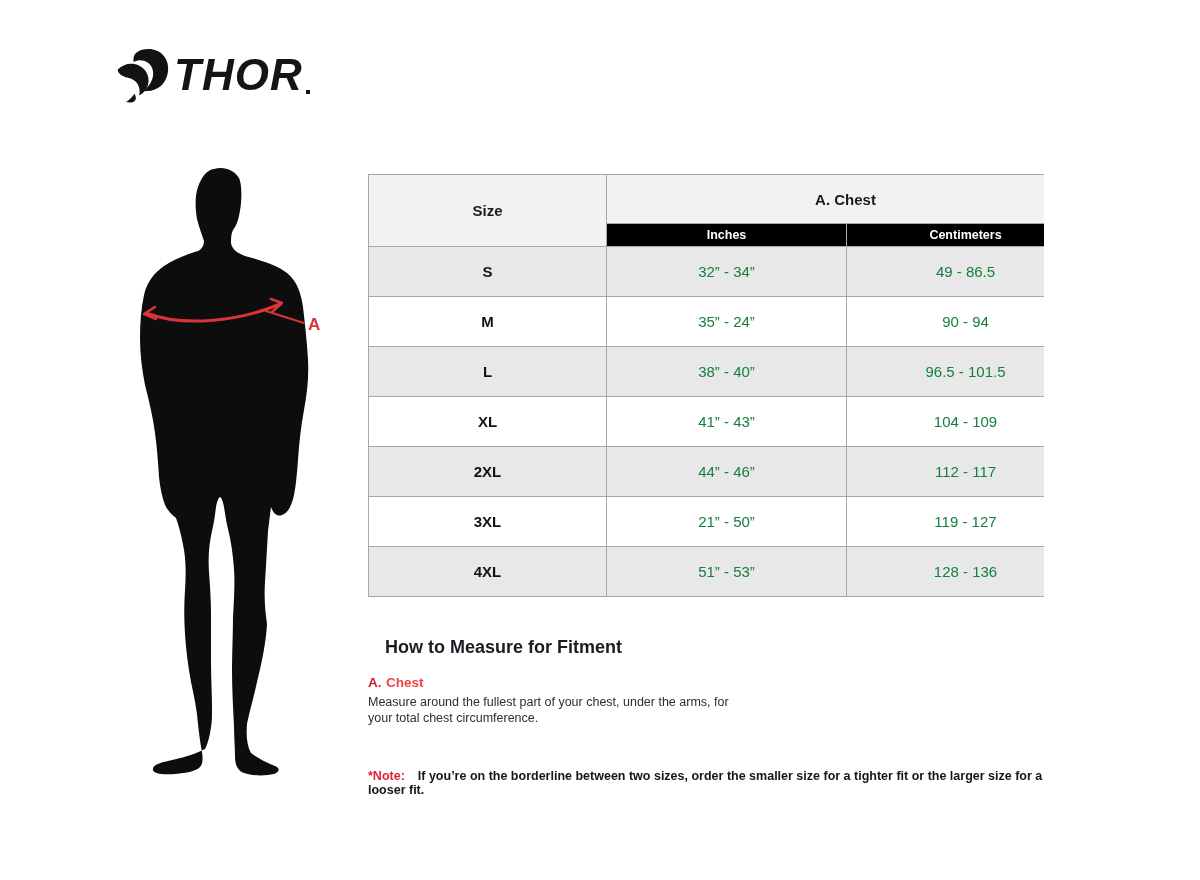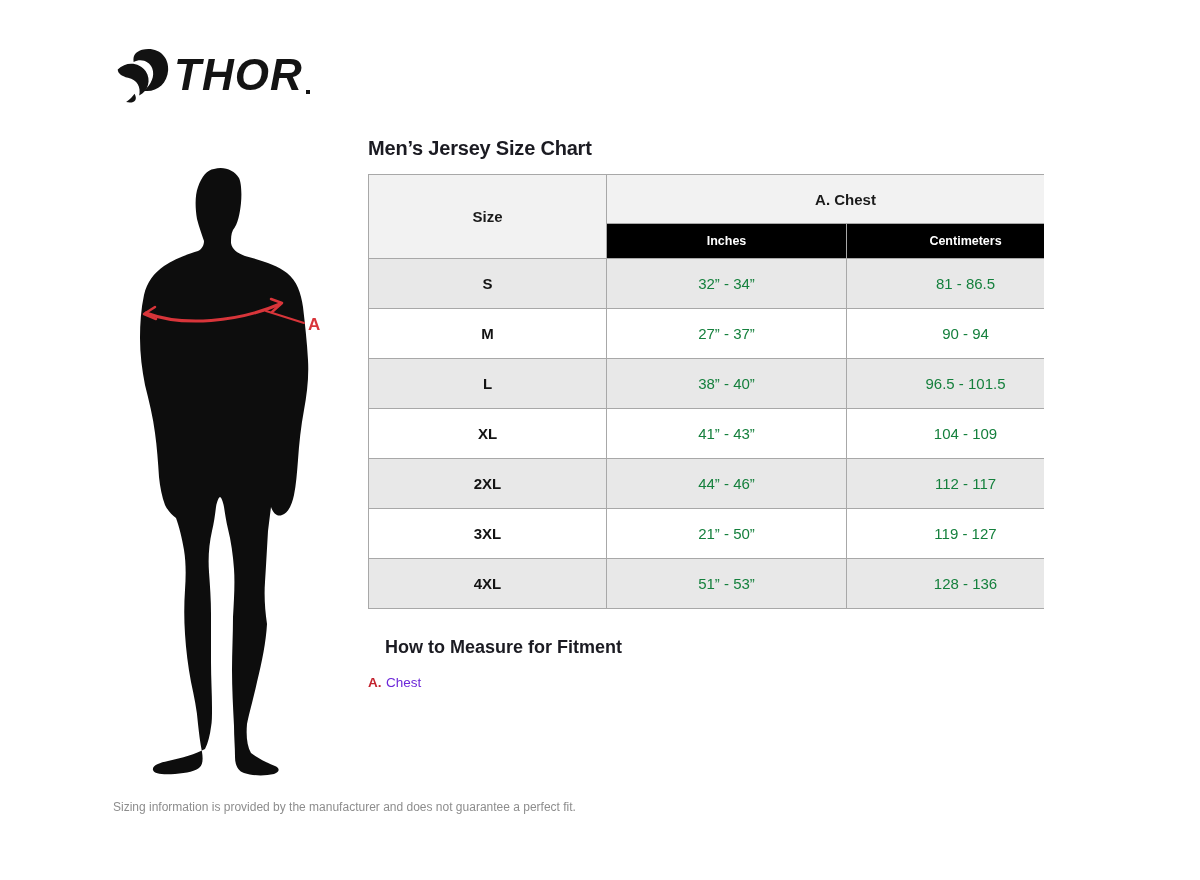--- a/index.html
+++ b/index.html
@@ -33,36 +33,36 @@
     position:absolute; left:368px; top:174px; width:716px;
     border-collapse:collapse; table-layout:fixed;
   }
   .size-table th, .size-table td { border:1px solid #a8a8a8; text-align:center; }
   .size-table .hd {
     height:49px; background:#f2f2f2; font-size:15px;
     font-weight:bold; color:#1b1b1b;
   }
   .size-table .bar-cell {
     background:#000000; color:#ffffff; font-size:12.5px;
-    font-weight:bold; height:21px; padding:10px 0;
+    font-weight:bold; height:21px; padding:4px 0;
   }
   .size-table .bar-cell.cm-bar { border-left:1px solid #fca5a5; }
   .size-table tbody td { height:50px; font-size:15px; color:#15803d; background:transparent; }
   .size-table tbody td.size-cell { font-weight:bold; color:#131313; }
   .size-table tbody tr:nth-child(odd)  { background:#e8e8e8; }
   .size-table tbody tr:nth-child(even) { background:#ffffff; }
 
   
   .howto-title {
     position:absolute; left:385px; top:637px;
     font-size:18px; font-weight:bold; color:#1b1b22;
   }
   .measure-item { position:absolute; left:368px; top:673px; width:370px; }
   .measure-item .letter { color:#c3232e; font-weight:bold; font-size:13.5px; }
-  .measure-item .name   { color:#6d28d9; font-weight:normal; font-size:13.5px; }
+  .measure-item .name   { color:#ef4444; font-weight:bold; font-size:13.5px; }
   .measure-item .desc   {
     margin-top:4px; font-size:12.5px; color:#2e2e2e; line-height:1.27;
   }
   .note-row { position:absolute; left:368px; top:769px; width:700px; font-size:12.5px; font-weight:bold; }
   .note-row .note-label { color:#e02330; margin-right:13px; }
   .note-row .note-text  { color:#161616; }
 
   
   .footer {
     position:absolute; left:113px; top:800px;
@@ -110,21 +110,20 @@
       <g>
         <path d="M18,150 C55,164 110,159 152,141" stroke="#d8353a" stroke-width="3" fill="none" stroke-linecap="round"></path>
         <path d="M27,144 L16,151 L28,156" stroke="#d8353a" stroke-width="2.5" fill="none" stroke-linecap="round" stroke-linejoin="round"></path>
         <path d="M143,136 L154,140 L144,149" stroke="#d8353a" stroke-width="2.5" fill="none" stroke-linecap="round" stroke-linejoin="round"></path>
         <path d="M138,148 L176,160" stroke="#d8353a" stroke-width="2" fill="none" stroke-linecap="round"></path>
         <text x="180" y="167" font-size="17" font-weight="bold" fill="#d8353a">A</text>
       </g>
     </svg>
   </div>
 
-  <div class="chart-title">Men’s Jersey Size Chart</div>
 
   <table class="size-table">
     <colgroup>
         <col style="width:238px">
         <col style="width:240px">
         <col style="width:238px">
       </colgroup>
     <thead>
       <tr>
         <th class="hd" rowspan="2">Size</th>
@@ -132,25 +131,25 @@
       </tr>
       <tr>
         <th class="bar-cell">Inches</th>
         <th class="bar-cell cm-bar">Centimeters</th>
       </tr>
     </thead>
     <tbody>
       <tr>
         <td class="size-cell">S</td>
         <td>32” - 34”</td>
-        <td>81 - 86.5</td>
+        <td>49 - 86.5</td>
       </tr>
       <tr>
         <td class="size-cell">M</td>
-        <td>27” - 37”</td>
+        <td>35” - 24”</td>
         <td>90 - 94</td>
       </tr>
       <tr>
         <td class="size-cell">L</td>
         <td>38” - 40”</td>
         <td>96.5 - 101.5</td>
       </tr>
       <tr>
         <td class="size-cell">XL</td>
         <td>41” - 43”</td>
@@ -173,20 +172,23 @@
       </tr>
     </tbody>
   </table>
 
   <div class="howto-title">How to Measure for Fitment</div>
   <div class="measure-item">
     <div>
       <span class="letter">A.</span>
       <span class="name">Chest</span>
     </div>
+    <div class="desc">Measure around the fullest part of your chest, under the arms, for your total chest circumference.</div>
   </div>
 
+  <div class="note-row">
+    <span class="note-label">*Note:</span><span class="note-text">If you’re on the borderline between two sizes, order the smaller size for a tighter fit or the larger size for a looser fit.</span>
+  </div>
 
   <div class="footer">
-    <div>Sizing information is provided by the manufacturer and does not guarantee a perfect fit.</div>
   </div>
 
 </div>
 
 </body></html>

